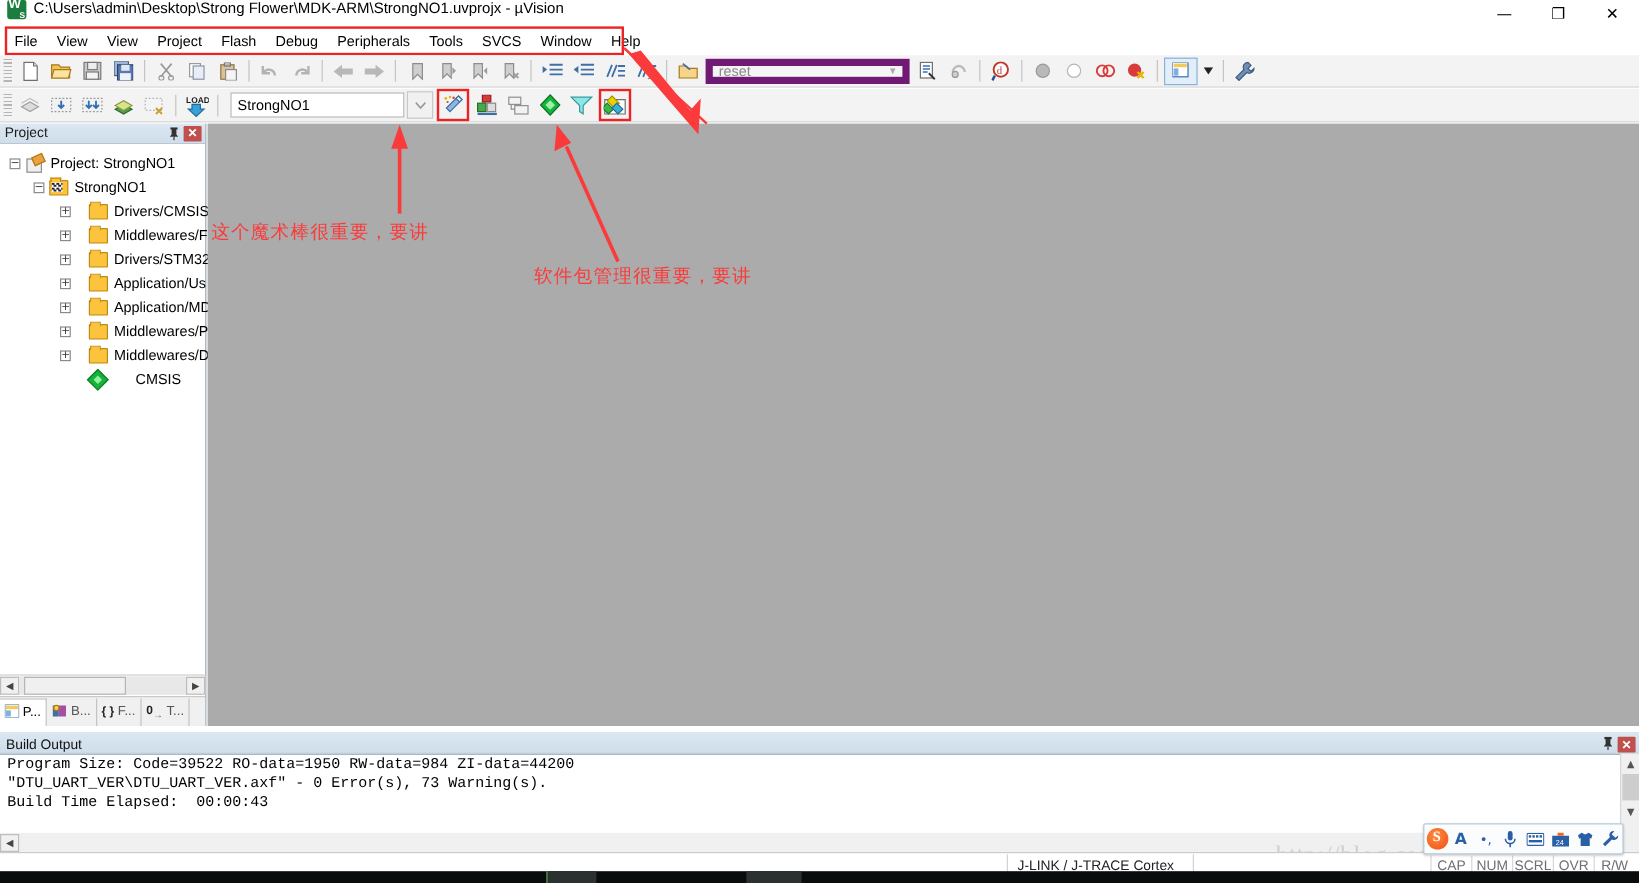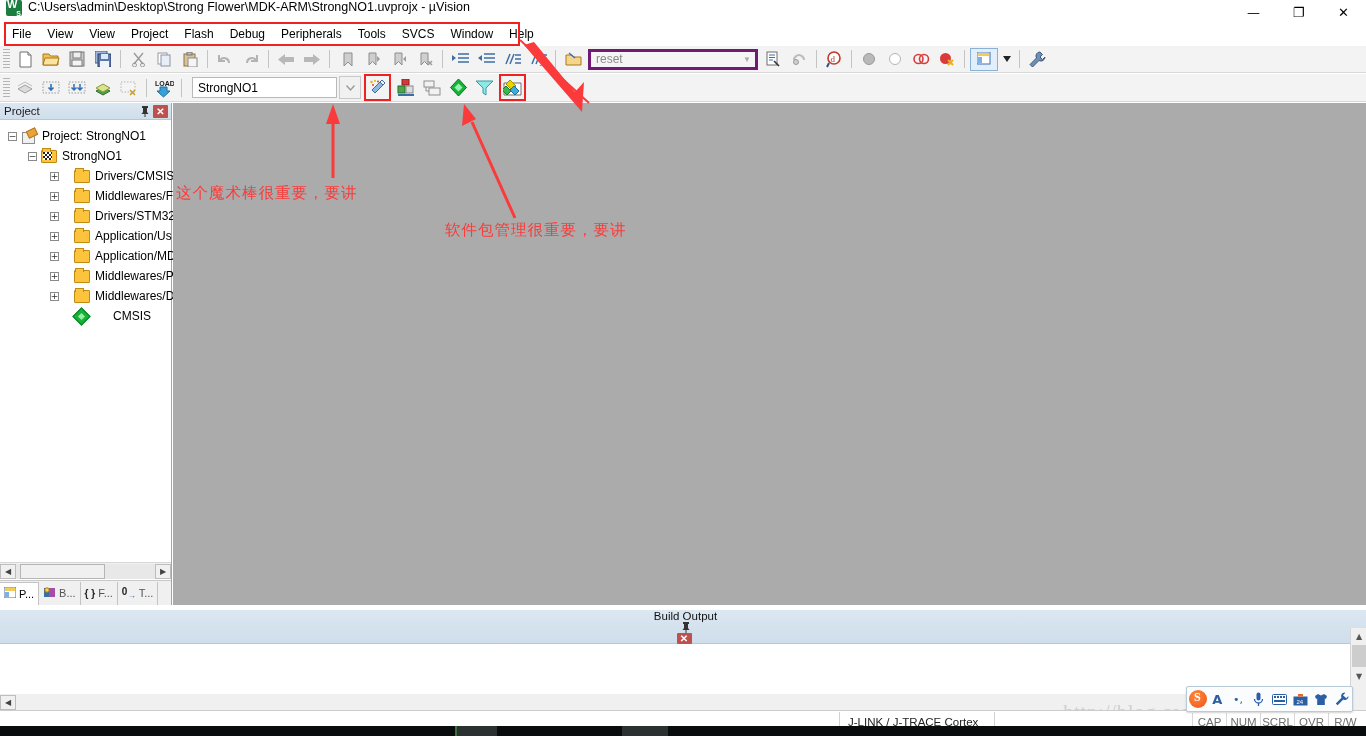--- a/index.html
+++ b/index.html
@@ -84,21 +84,21 @@
     margin: 0 2px;
   }
 
   
   .proj-combo {
     width: 145px; height: 21px; background: #fff; border: 1px solid #b9b9b9;
     display: flex; align-items: center; margin-left: 6px; flex: 0 0 auto;
   }
   .proj-combo .val { flex: 1; padding-left: 5px; font-size: 12px; color: #000; }
   .search-combo {
-    width: 170px; height: 21px; background: #f5f5f5; border: 3px solid #701a75;
+    width: 170px; height: 21px; background: #f5f5f5; border: 6px solid #701a75;
     display: flex; align-items: center; flex: 0 0 auto; margin: 4px 2px;
   }
   .search-combo .val { flex: 1; padding-left: 5px; font-size: 12px; color: #8a8a8a; }
   .search-combo .arrow {
     width: 16px; height: 19px; display: flex; align-items: center; justify-content: center;
     color: #aaa; font-size: 8px;
   }
 
   
   .proj-panel {
@@ -194,23 +194,23 @@
   .editor {
     position: absolute; left: 173px; top: 103px; width: 1193px; height: 502px;
     background: #ababab;
   }
 
   
   .build {
     position: absolute; left: 0; top: 610px; width: 1366px; height: 100px; background: #fff;
   }
   .build-head {
-    height: 34px; background: linear-gradient(to bottom,#dbe7f1,#cfdeeb);
-    border-bottom: 1px solid #b8c7d4; display: flex; align-items: center;
-    padding-left: 5px; font-size: 11.5px; color: #111; flex-direction: column;
+    height: 18px; background: linear-gradient(to bottom,#dbe7f1,#cfdeeb);
+    border-bottom: 1px solid #b8c7d4; display: flex; align-items: flex-end;
+    padding-left: 5px; font-size: 11.5px; color: #111;
   }
   .build-body {
     position: absolute; left: 0; top: 18px; width: 1366px; height: 72px;
     background: #fff; border: 1px solid #8fa8bd; border-left: none; border-right: none;
     overflow: hidden;
   }
   .build-line {
     font-family: "Liberation Mono", monospace; font-size: 12.5px; color: #000;
     padding-left: 6px; line-height: 16px; white-space: pre;
   }
@@ -761,20 +761,25 @@
     <div class="build-head">
       <span style="flex:1">Build Output</span>
       <span class="pin-btn">
         <svg width="10" height="11" viewBox="0 0 10 11">
             <path d="M2 0h6v2H7v4l1.5 2H1.5L3 6V2H2z" fill="#333"></path>
             <path d="M5 8v3" stroke="#333"></path>
           </svg>
       </span>
       <span class="close-btn">✕</span>
     </div>
+    <div class="build-body">
+      <div class="build-line">Program Size: Code=39522 RO-data=1950 RW-data=984 ZI-data=44200</div>
+      <div class="build-line">"DTU_UART_VER\DTU_UART_VER.axf" - 0 Error(s), 73 Warning(s).</div>
+      <div class="build-line">Build Time Elapsed:  00:00:43</div>
+    </div>
     <div class="build-vscroll">
       <div class="bv-arr">▲</div>
       <div class="bv-thumb"></div>
       <div class="bv-arr">▼</div>
     </div>
     <div class="build-hscroll">
       <div class="hs-arrow">◀</div>
     </div>
   </div>
 

